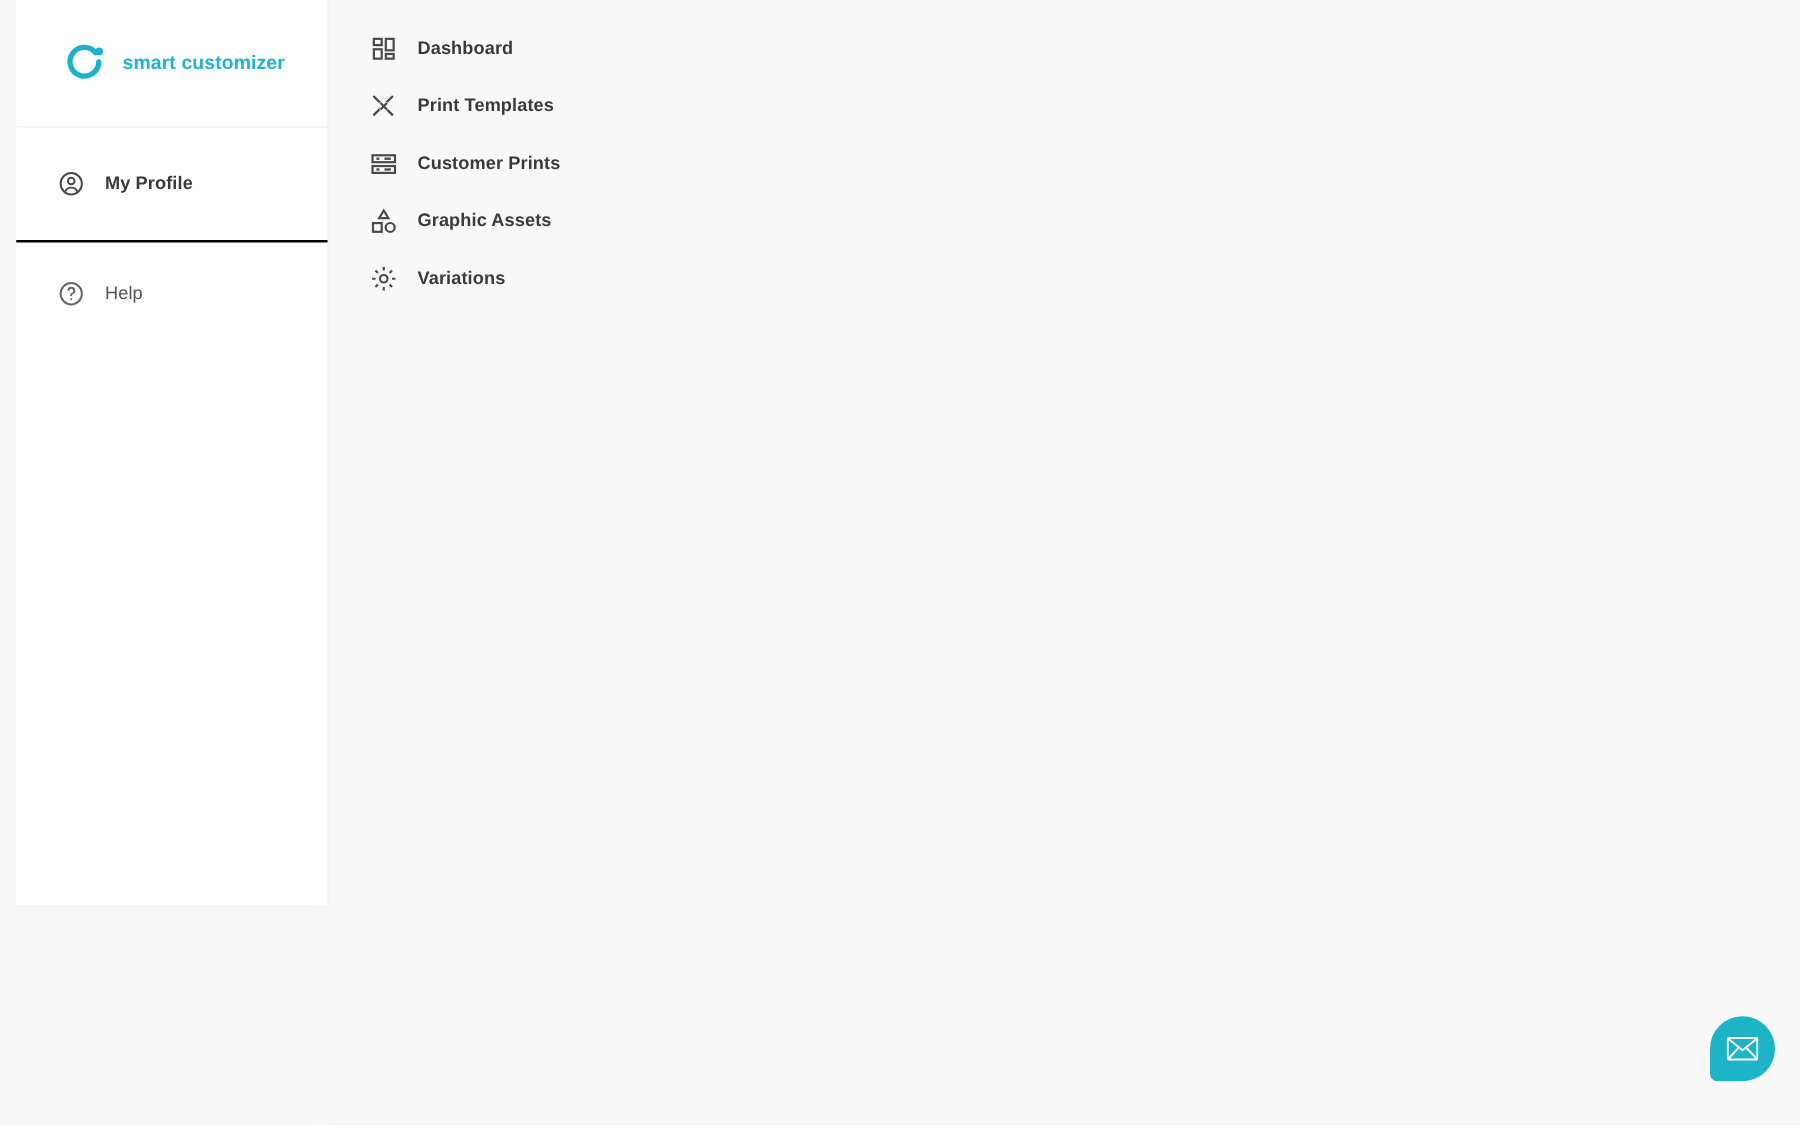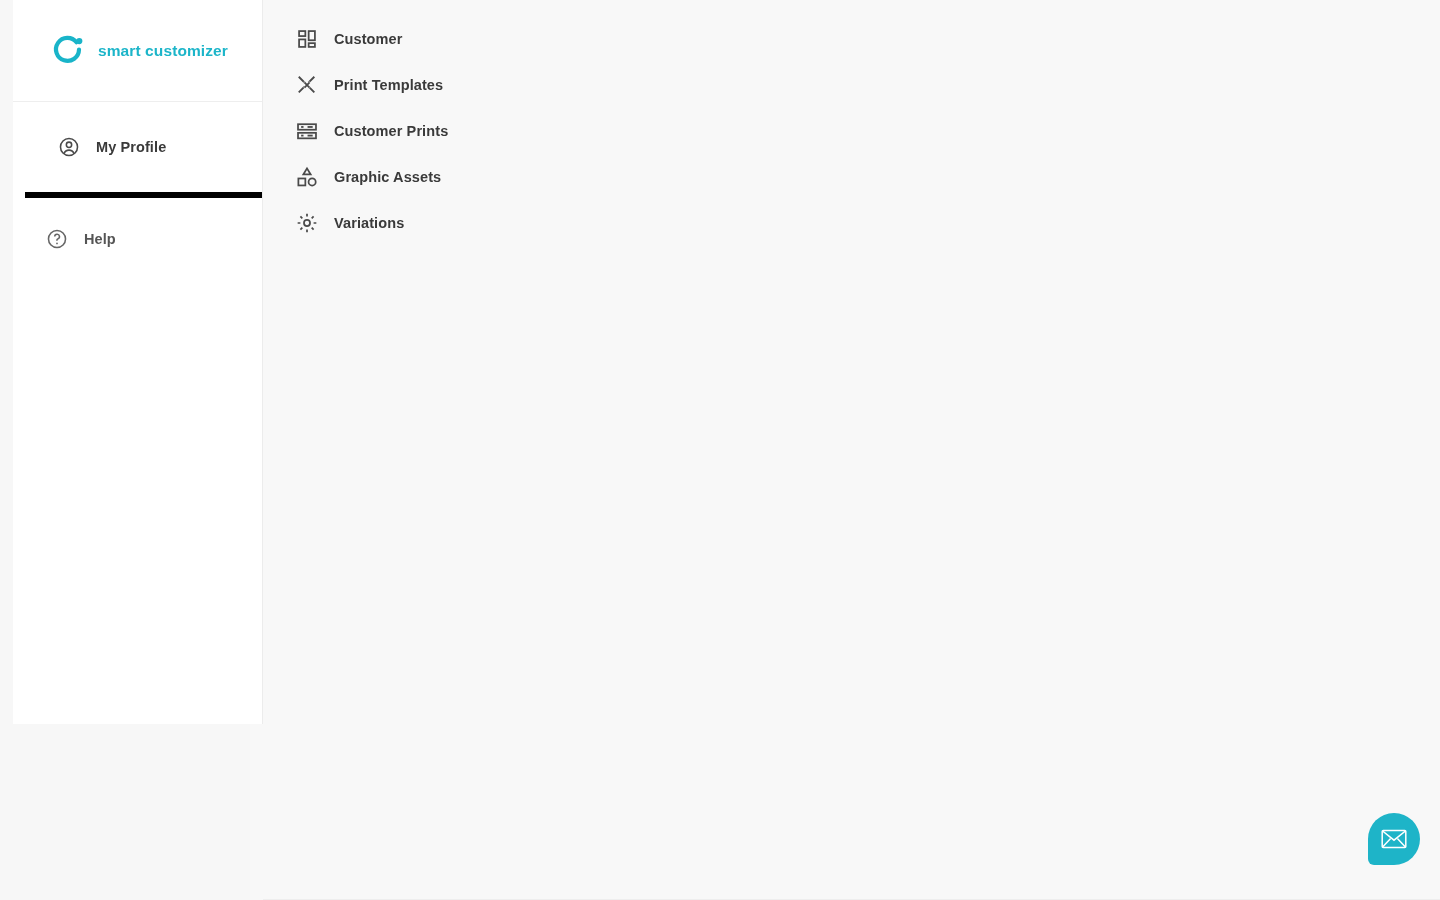--- a/index.html
+++ b/index.html
@@ -43,23 +43,22 @@
   .brand-name {
     margin-left: 13px;
     color: #1cb5c9;
     font-size: 15.5px;
     font-weight: 600;
     letter-spacing: .1px;
   }
 
   .nav-block { padding: 0; }
   .nav-block.profile {
-    border-bottom: 6px solid #000000;
+    border-bottom: 2px solid #000000;
     padding: 22px 0 22px 0;
-    margin-left: 12px;
   }
   .nav-block.main {
     border-bottom: 1px solid #eeeeee;
     padding: 16px 0 20px 0;
   }
   .nav-block.help {
     padding: 18px 0 0 0;
   }
 
   .nav-item {
@@ -80,21 +79,21 @@
   }
   .nav-label {
     margin-left: 14px;
     font-size: 14.5px;
     font-weight: 700;
     color: #3a3a3a;
     letter-spacing: .1px;
   }
   .nav-item.active .nav-label { color: #1cb5c9; }
   .nav-item.active .nav-icon  { color: #1cb5c9; }
-  .nav-item.muted .nav-label  { color: #555; font-weight: 700; }
+  .nav-item.muted .nav-label  { color: #555; font-weight: 400; }
   .nav-item.muted .nav-icon   { color: #666; }
 
   
   .main {
     position: absolute;
     left: 250px; top: 0;
     width: 1190px;
     height: 900px;
     background: #f8f8f8;
     overflow: hidden;
@@ -309,21 +308,21 @@
 
     <div class="nav-item">
       <span class="nav-icon">
         <svg width="20" height="20" viewBox="0 0 24 24" fill="none" stroke="currentColor" stroke-width="2.1">
           <rect x="2.5" y="2.5" width="7.5" height="6"></rect>
           <rect x="14" y="2.5" width="7.5" height="11"></rect>
           <rect x="2.5" y="12.5" width="7.5" height="9"></rect>
           <rect x="14" y="17" width="7.5" height="4.5"></rect>
         </svg>
       </span>
-      <span class="nav-label">Customer</span>
+      <span class="nav-label">Dashboard</span>
     </div>
 
 
     <div class="nav-item">
       <span class="nav-icon">
         <svg width="22" height="22" viewBox="0 0 24 24" fill="none" stroke="currentColor" stroke-width="2">
           <path d="M3 3 L20 20 M20 3 L3 20"></path>
           <rect x="8.4" y="8.4" width="7" height="7" fill="#f8f8f8" stroke="none"></rect>
           <path d="M9.2 9.2 L14.8 14.8 M14.8 9.2 L9.2 14.8"></path>
         </svg>

